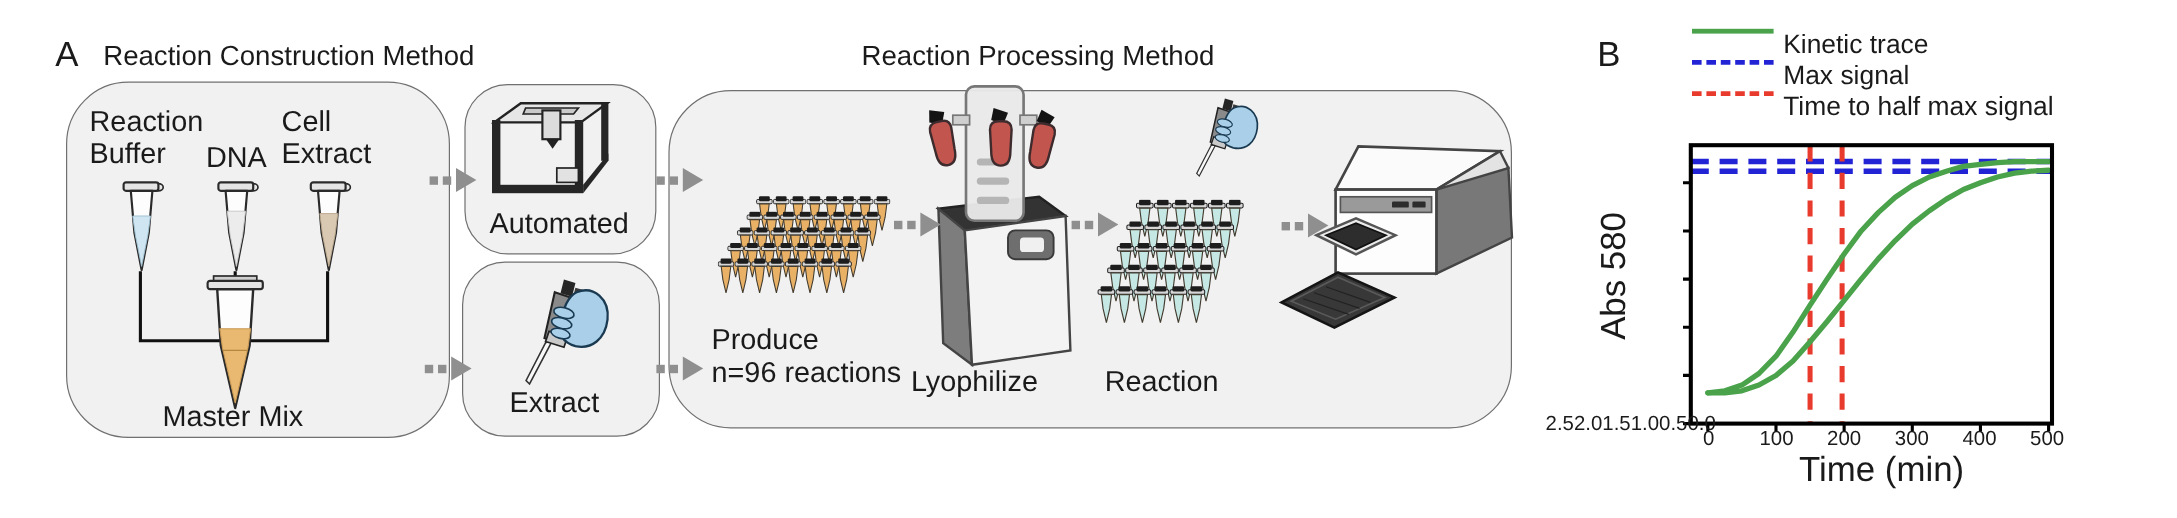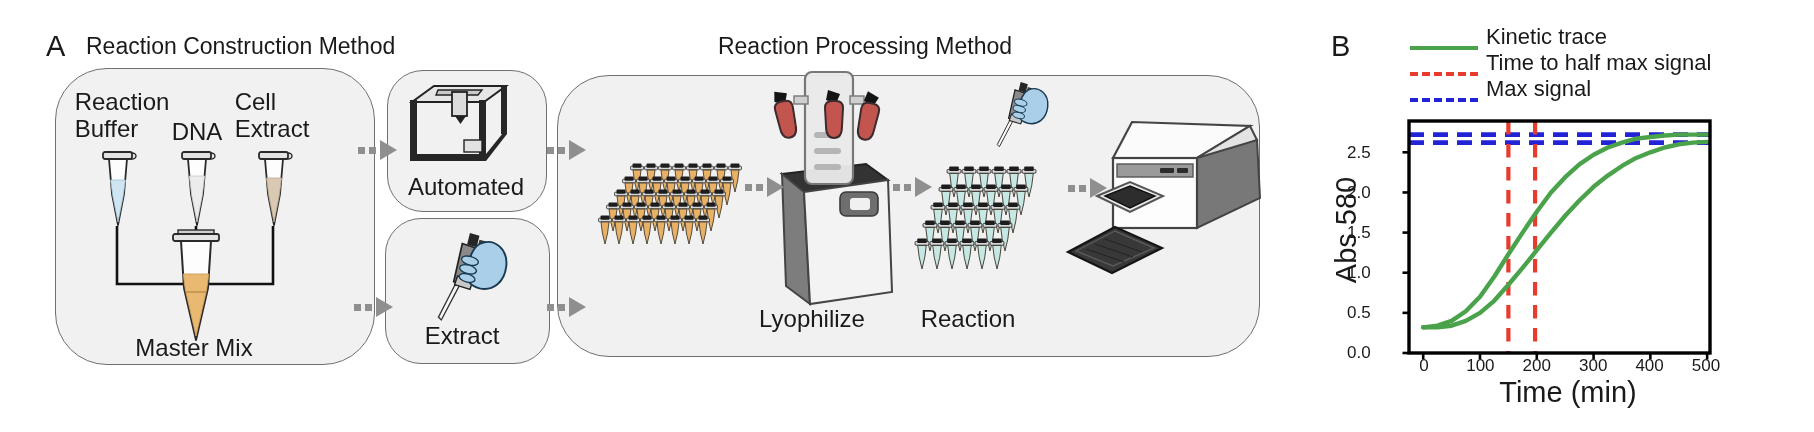--- a/index.html
+++ b/index.html
@@ -9,29 +9,29 @@
   .panel-letter{position:absolute;font-size:29px;line-height:29px}
   .sec-title{position:absolute;font-size:23px;line-height:29px;white-space:nowrap}
   .ctr{transform:translateX(-50%);}
   .lbl{position:absolute;font-size:24px;line-height:27px;white-space:nowrap}
   .rbox{position:absolute;background:var(--boxfill,#f1f1f1);border:1.6px solid var(--boxborder,#707070)}
   .arrow{position:absolute;display:flex;align-items:center;gap:4px;height:20px}
   .arrow .sq{width:7px;height:7px;background:var(--arrow,#8f8f8f)}
   .arrow .tri{width:0;height:0;border-left:17px solid var(--arrow,#8f8f8f);
               border-top:10px solid transparent;border-bottom:10px solid transparent}
   .legend{position:absolute;left:1410px;top:24px;display:flex;flex-direction:column}
-  .legend-row{display:flex;align-items:flex-end;height:26px}
+  .legend-row{display:flex;align-items:flex-start;height:26px}
   .legend .sw{width:68px;border-top-width:4px;border-top-style:solid;margin-right:8px}
   .legend .sw.dash{border-top-style:dashed}
   .legend .lg-label{font-size:22px;white-space:nowrap}
   .tick{font-size:17px;line-height:17px}
   .xticks{position:absolute;left:1402px;top:357px;width:326px;display:flex;justify-content:space-between}
   .xticks span{display:inline-block;width:44px;text-align:center}
-  .yticks{position:absolute;left:1347px;top:144px;width:46px;height:217px;display:flex;
-          flex-direction:column;justify-content:space-between;}
+  .yticks{position:absolute;left:1288px;top:144px;width:46px;height:217px;display:flex;
+          flex-direction:row;justify-content:space-between;align-items:flex-end}
   .axis-label{position:absolute;font-size:29px;white-space:nowrap}
   svg{display:block}
 </style>
 </head>
 <body>
 
 <div class="fig" style="--ink: #1a1a1a; --boxfill: #f1f1f1; --boxborder: #707070; --arrow: #8f8f8f;">
 
   <svg width="0" height="0" style="position:absolute">
     <defs>
@@ -161,20 +161,24 @@
         <use href="#rack-tube" x="0" y="52" width="14" height="30" fill="#e8b166"></use>
         <use href="#rack-tube" x="14" y="52" width="14" height="30" fill="#e8b166"></use>
         <use href="#rack-tube" x="28" y="52" width="14" height="30" fill="#e8b166"></use>
         <use href="#rack-tube" x="42" y="52" width="14" height="30" fill="#e8b166"></use>
         <use href="#rack-tube" x="56" y="52" width="14" height="30" fill="#e8b166"></use>
         <use href="#rack-tube" x="70" y="52" width="14" height="30" fill="#e8b166"></use>
         <use href="#rack-tube" x="84" y="52" width="14" height="30" fill="#e8b166"></use>
         <use href="#rack-tube" x="98" y="52" width="14" height="30" fill="#e8b166"></use>
       </g>
   </svg>
+  <div class="lbl ctr" style="left:672px;top:270px">
+    <div>Produce</div>
+    <div>n=96 reactions</div>
+  </div>
 
   <svg class="abs" style="left:766px;top:68px" width="128" height="240" viewBox="0 0 128 240">
     <polygon points="16,106 100,96 122,112 38,124" fill="#333" stroke="#222" stroke-width="2"></polygon>
     <polygon points="16,106 38,124 44,236 20,218" fill="#7d7d7d" stroke="#444" stroke-width="2"></polygon>
     <polygon points="38,124 122,112 126,224 44,236" fill="#f3f3f3" stroke="#444" stroke-width="2"></polygon>
     <rect x="74" y="124" width="38" height="24" rx="6" fill="#6e6e6e" stroke="#3a3a3a" stroke-width="1.6"></rect>
     <rect x="84" y="130" width="20" height="12" rx="3" fill="#f0f0f0"></rect>
     <rect x="39" y="4" width="48" height="112" rx="7" fill="#e9e9e9" fill-opacity="0.96" stroke="#777" stroke-width="2.2"></rect>
     <rect x="48" y="64" width="27" height="6" rx="3" fill="#b5b5b5"></rect>
     <rect x="48" y="80" width="27" height="6" rx="3" fill="#b5b5b5"></rect>
@@ -291,26 +295,26 @@
     </div>
 
   <div class="panel-letter" style="left:1331px;top:32px">B</div>
 
   <div class="legend">
     <div class="legend-row">
       <span class="sw" style="border-top-color: rgb(74, 162, 75);"></span>
       <span class="lg-label">Kinetic trace</span>
     </div>
     <div class="legend-row">
+      <span class="sw dash" style="border-top-color: rgb(35, 35, 214);"></span>
+      <span class="lg-label">Max signal</span>
+    </div>
+    <div class="legend-row">
       <span class="sw dash" style="border-top-color: rgb(233, 58, 46);"></span>
       <span class="lg-label">Time to half max signal</span>
-    </div>
-    <div class="legend-row">
-      <span class="sw dash" style="border-top-color: rgb(35, 35, 214);"></span>
-      <span class="lg-label">Max signal</span>
     </div>
   </div>
 
   <div class="axis-label" style="left:1346px;top:230px;transform:translate(-50%,-50%) rotate(-90deg)">Abs 580</div>
 
   <svg class="abs" style="left:1399px;top:119px" width="320" height="243" viewBox="0 0 320 243">
       <rect x="10" y="2" width="301" height="232" fill="#ffffff"></rect>
       <line x1="10" x2="311" y1="15.64705882352942" y2="15.64705882352942" stroke="#2323d6" stroke-width="4.6" stroke-dasharray="15 9"></line>
       <line x1="10" x2="311" y1="23.674740484429066" y2="23.674740484429066" stroke="#2323d6" stroke-width="4.6" stroke-dasharray="15 9"></line>
       <line x1="109.38679245283018" x2="109.38679245283018" y1="2" y2="234" stroke="#e93a2e" stroke-width="4.2" stroke-dasharray="13.5 9.5"></line>

